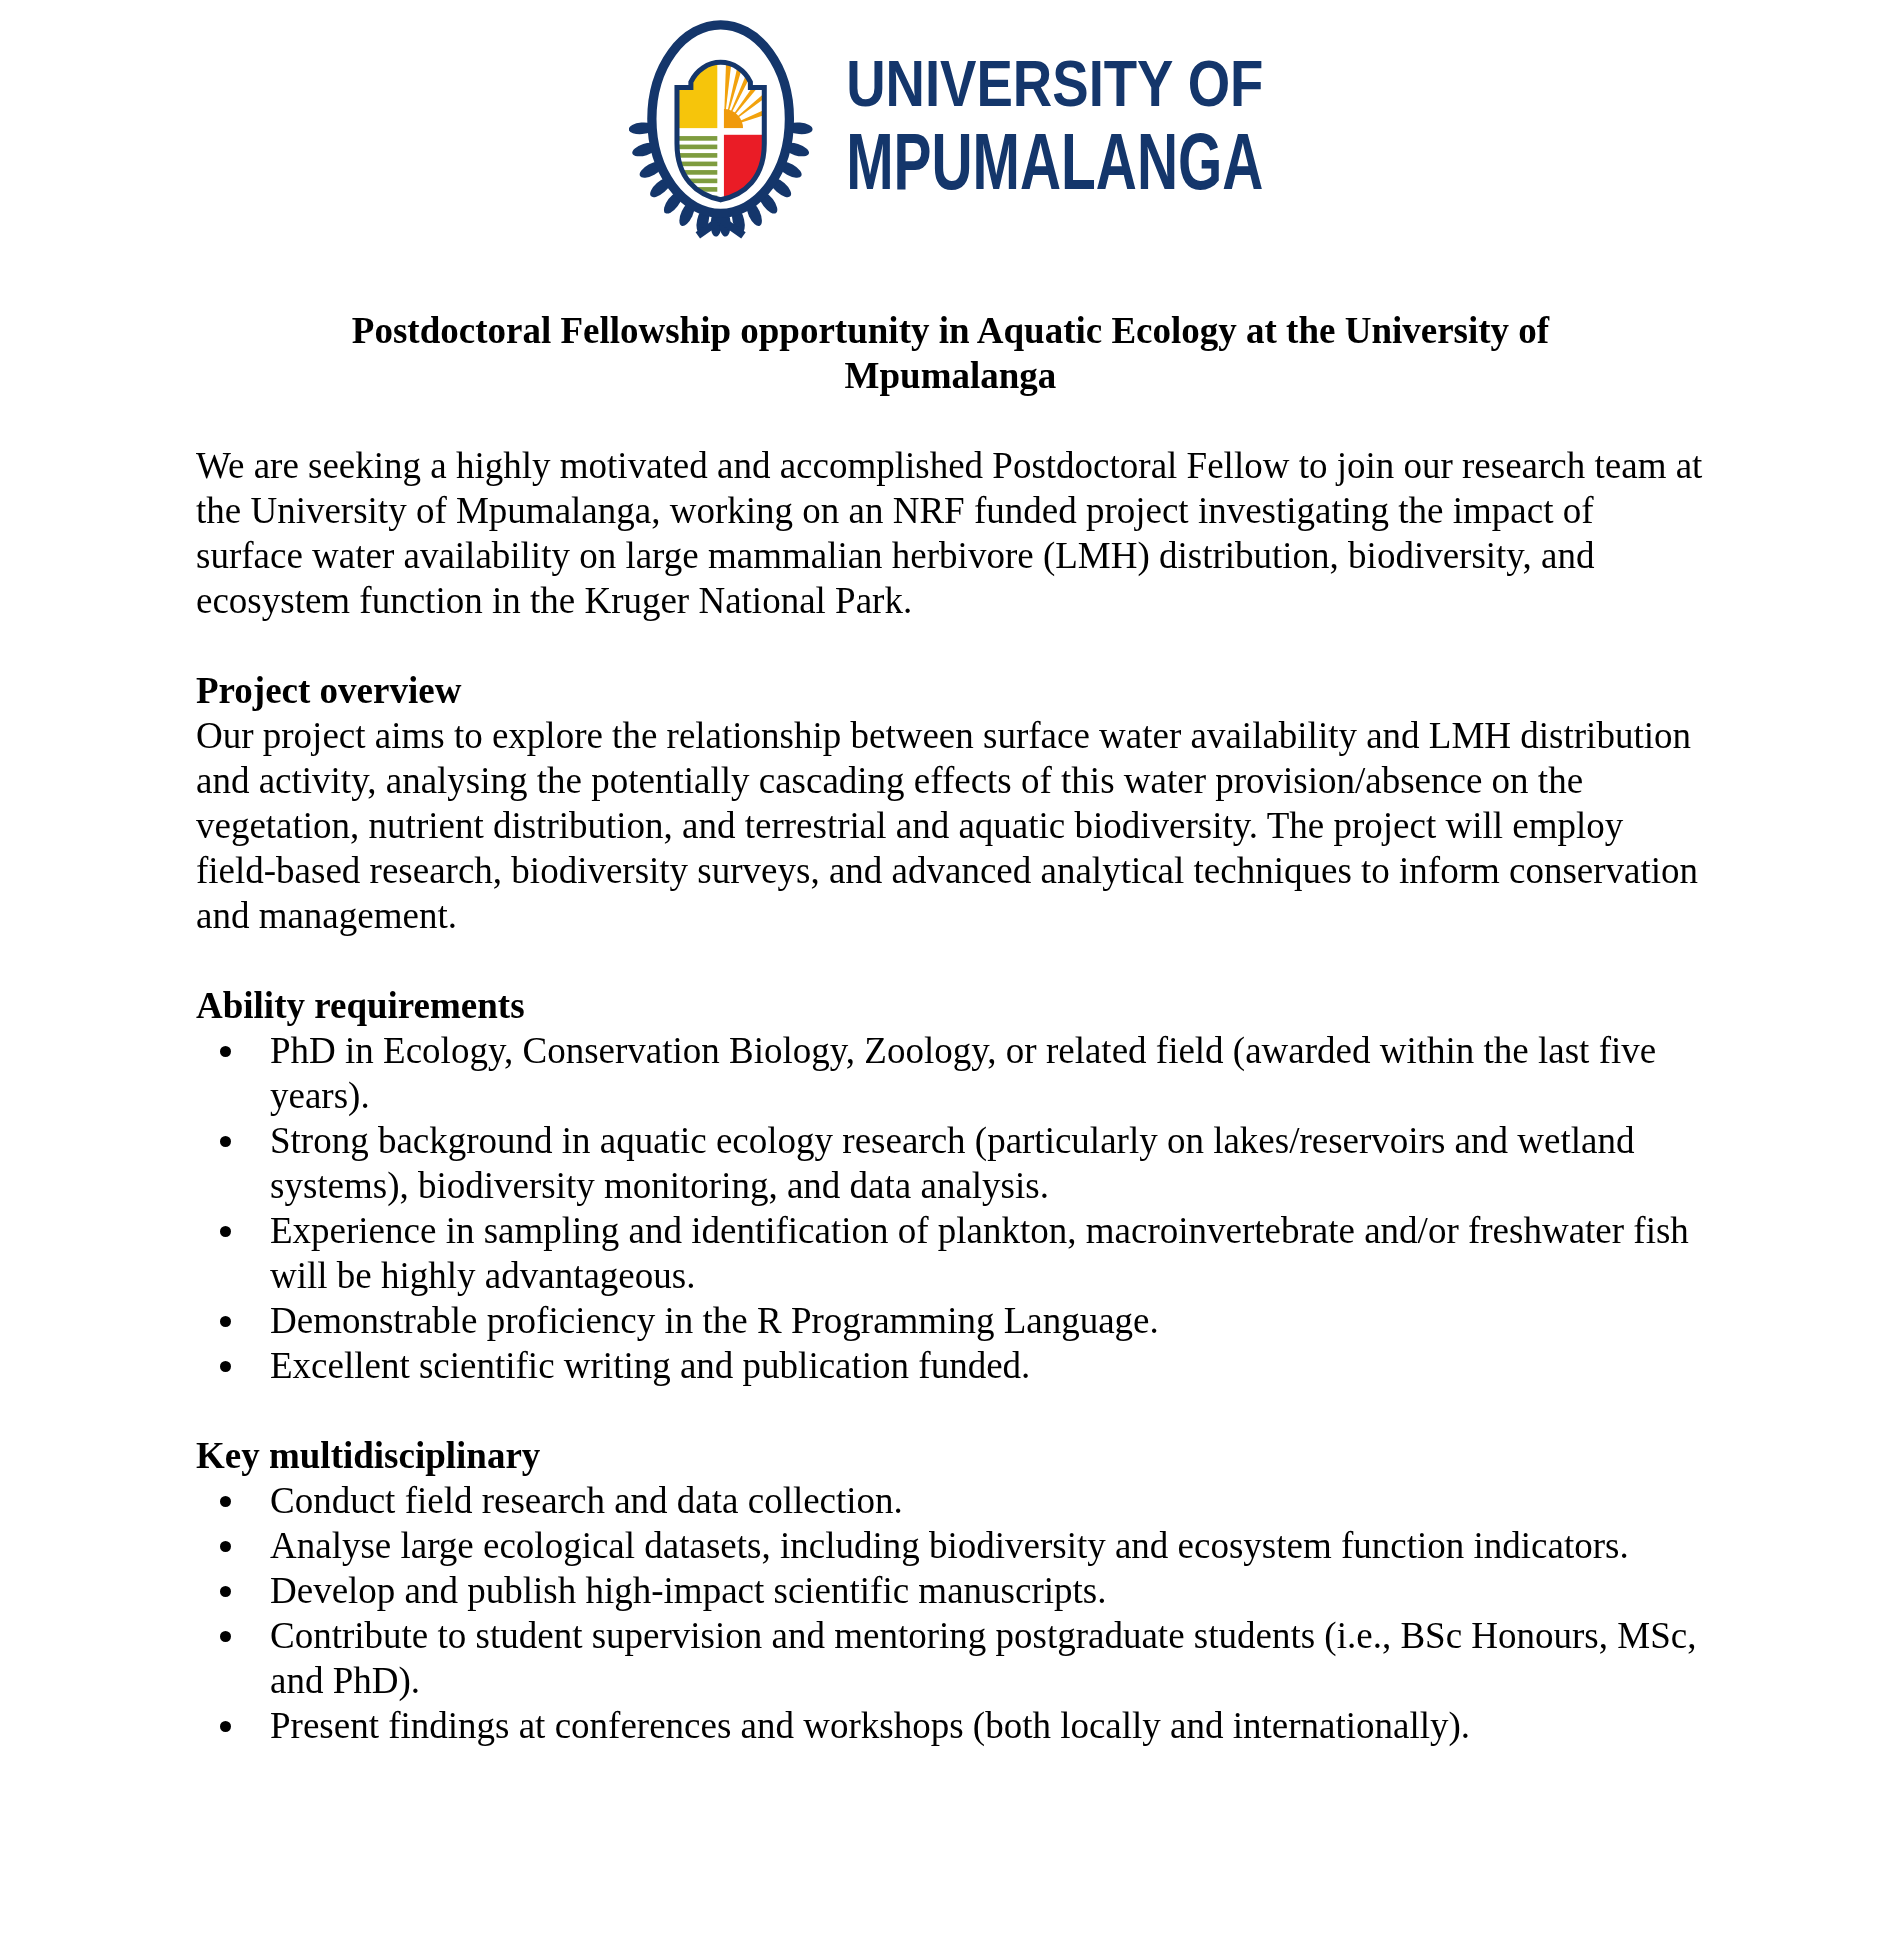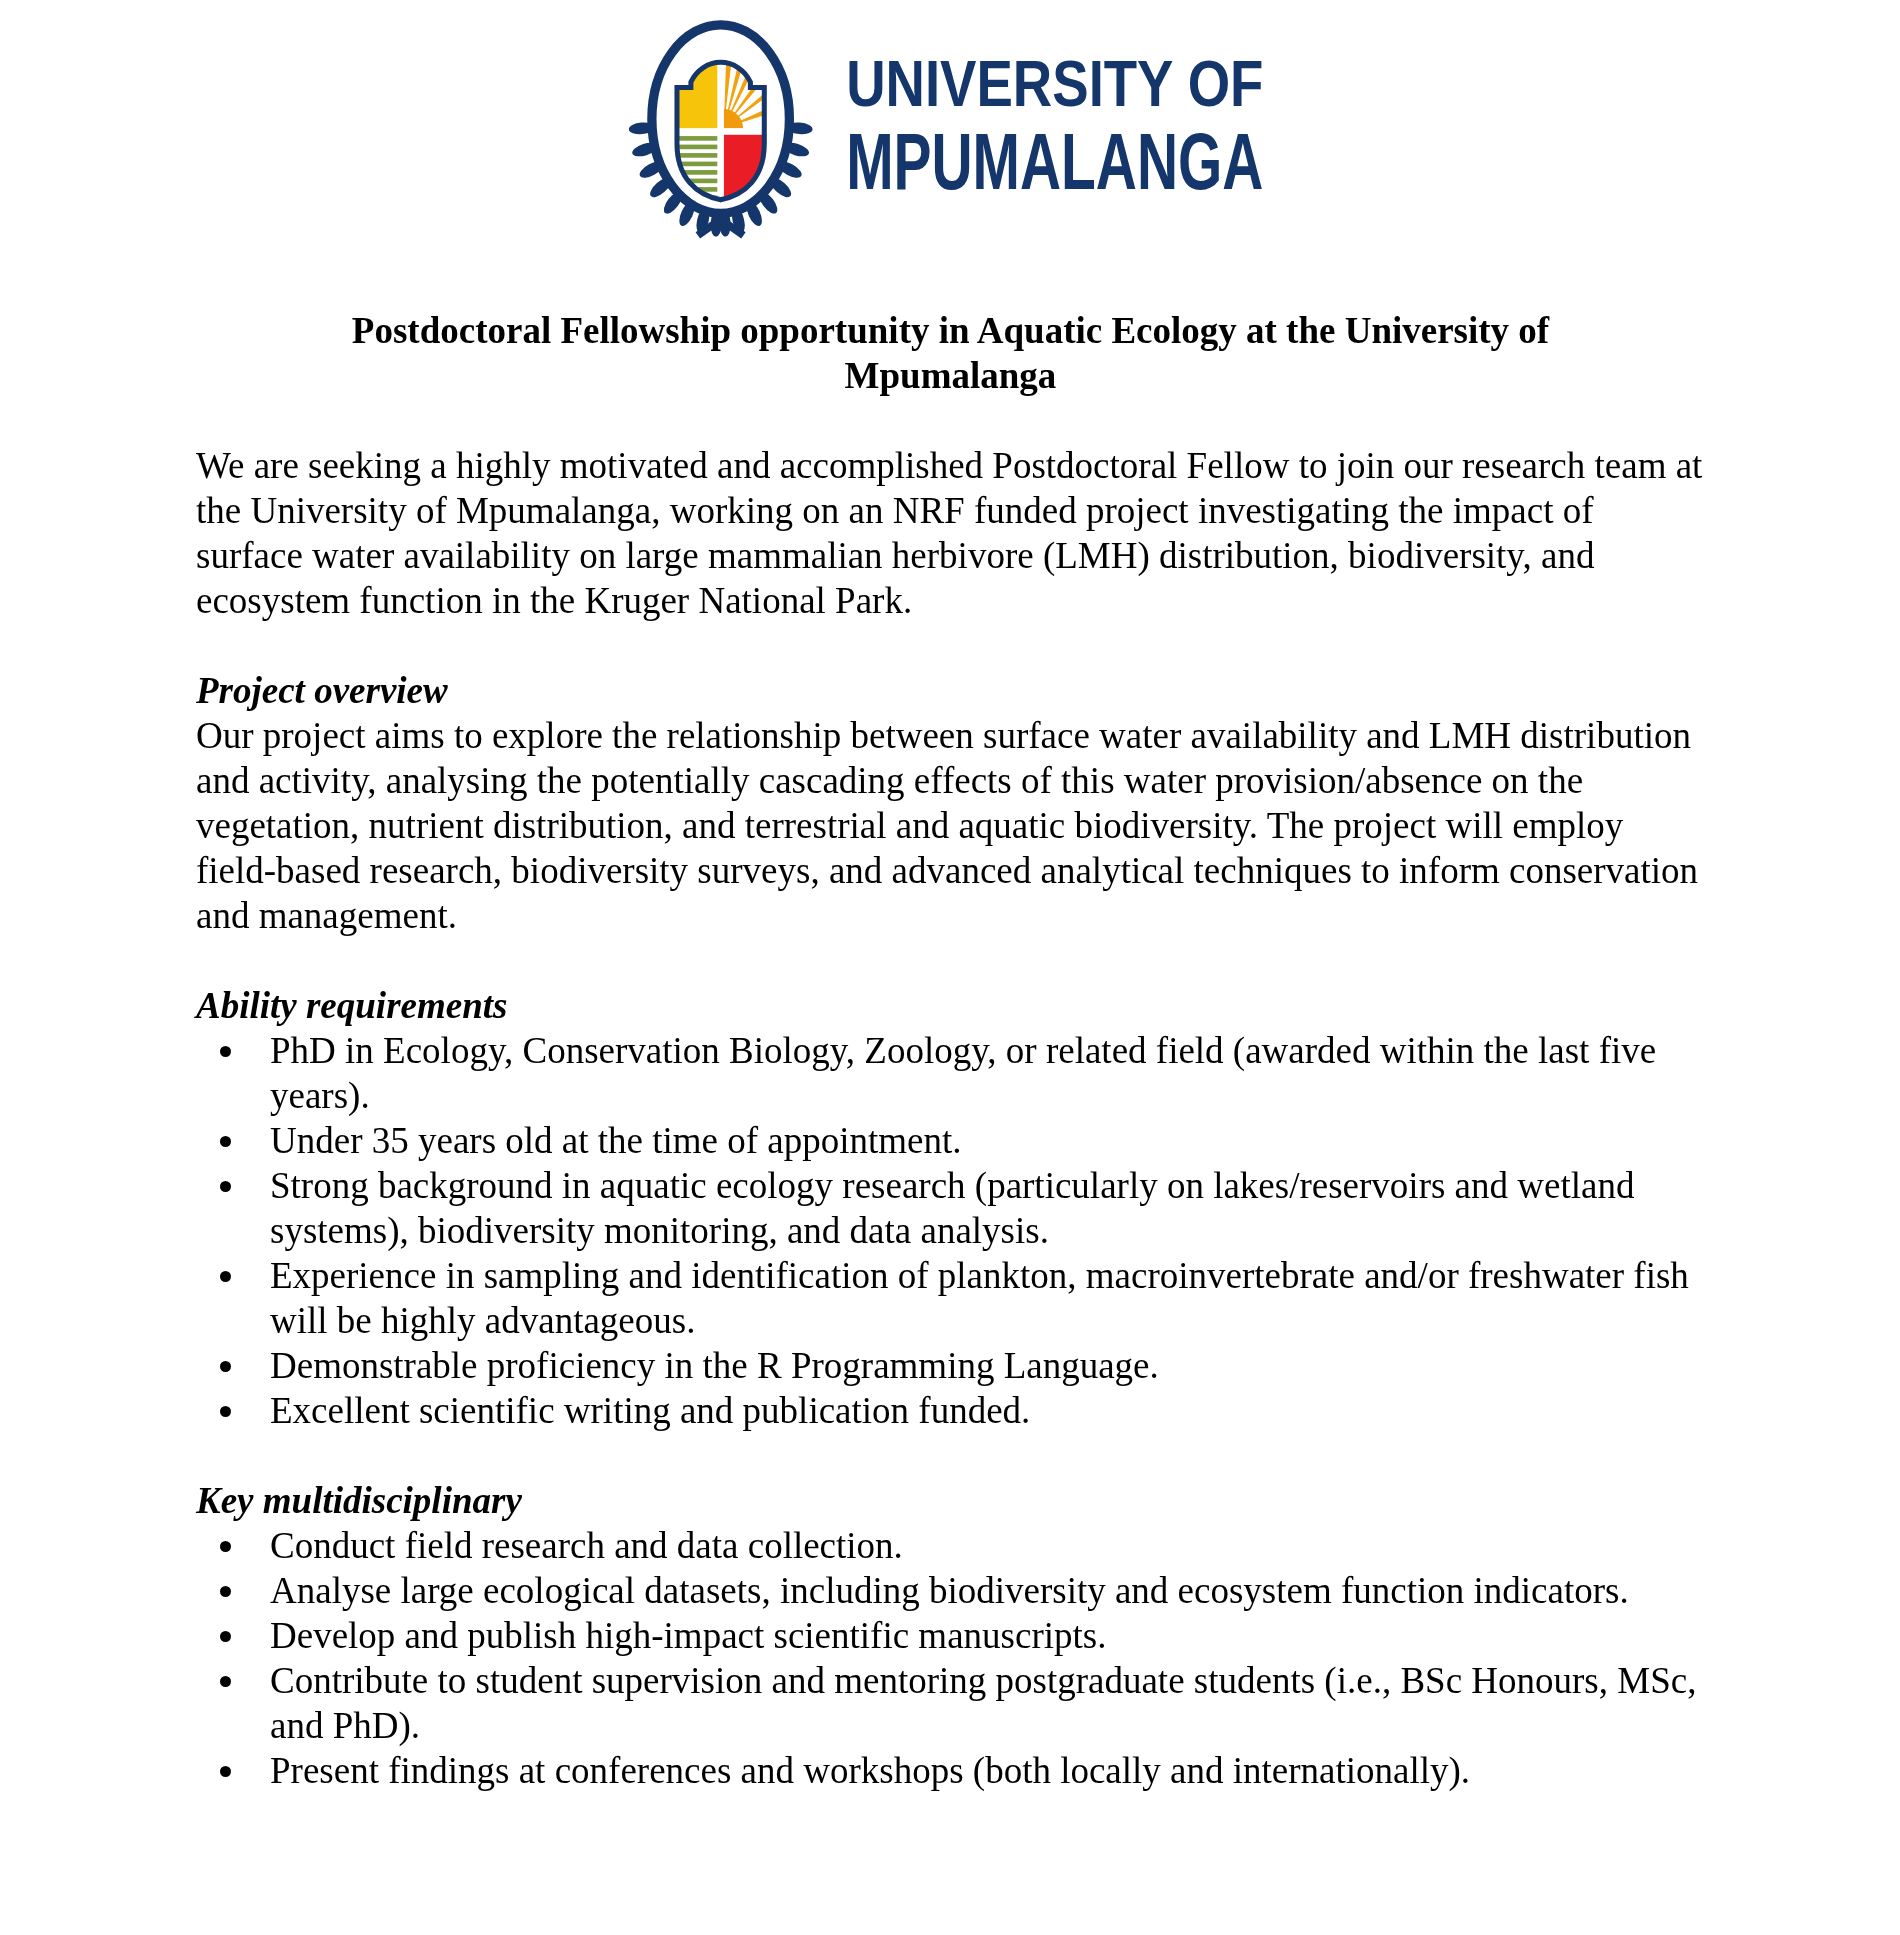--- a/index.html
+++ b/index.html
@@ -19,21 +19,20 @@
     text-align: center;
     font-weight: bold;
   }
   p { margin: 0; }
   .mt { margin-top: 45px; }
   h2 {
     margin: 45px 0 0 0;
     font-size: 37px;
     line-height: 45px;
     font-weight: bold;
-    font-style: italic;
   }
   ul.bullets { list-style: none; margin: 0; padding: 0; }
   ul.bullets li { position: relative; padding-left: 74px; }
   ul.bullets li::before {
     content: "";
     position: absolute;
     left: 24px; top: 18px;
     width: 11px; height: 11px;
     border-radius: 50%;
     background: #000;
@@ -119,21 +118,20 @@
   </p>
 
   <p class="mt">We are seeking a highly motivated and accomplished Postdoctoral Fellow to join our research team at the University of Mpumalanga, working on an NRF funded project investigating the impact of surface water availability on large mammalian herbivore (LMH) distribution, biodiversity, and ecosystem function in the Kruger National Park.</p>
 
   <h2>Project overview</h2>
   <p>Our project aims to explore the relationship between surface water availability and LMH distribution and activity, analysing the potentially cascading effects of this water provision/absence on the vegetation, nutrient distribution, and terrestrial and aquatic biodiversity. The project will employ field-based research, biodiversity surveys, and advanced analytical techniques to inform conservation and management.</p>
 
   <h2>Ability requirements</h2>
   <ul class="bullets">
       <li><span>PhD in Ecology, Conservation Biology, Zoology, or related field (awarded within the last five years).</span></li>
-      <li><span>Under 35 years old at the time of appointment.</span></li>
       <li><span>Strong background in aquatic ecology research (particularly on lakes/reservoirs and wetland systems), biodiversity monitoring, and data analysis.</span></li>
       <li><span>Experience in sampling and identification of plankton, macroinvertebrate and/or freshwater fish will be highly advantageous.</span></li>
       <li><span>Demonstrable proficiency in the R Programming Language.</span></li>
       <li><span>Excellent scientific writing and publication funded.</span></li>
     </ul>
 
   <h2>Key multidisciplinary</h2>
   <ul class="bullets">
       <li><span>Conduct field research and data collection.</span></li>
       <li><span>Analyse large ecological datasets, including biodiversity and ecosystem function indicators.</span></li>

